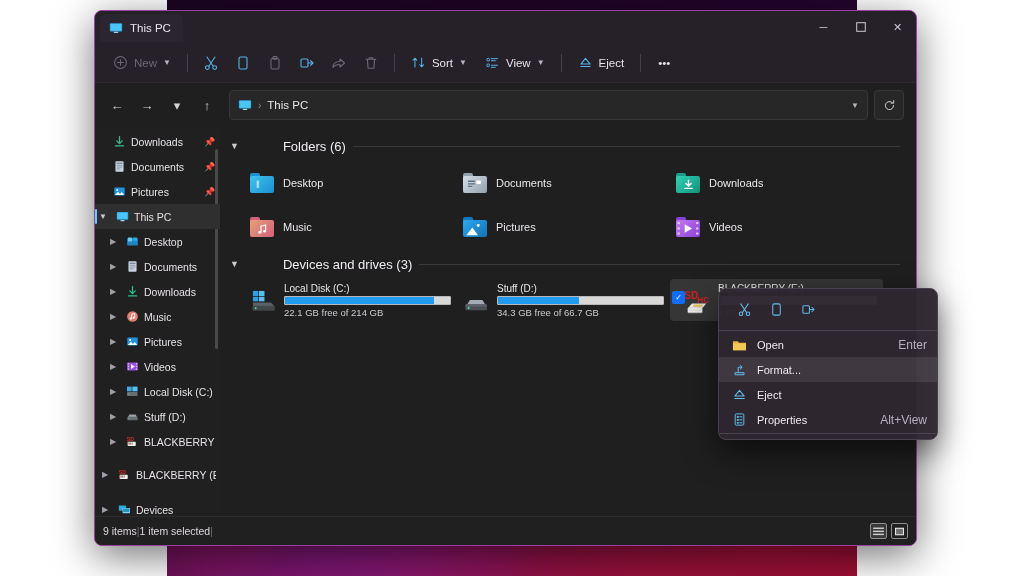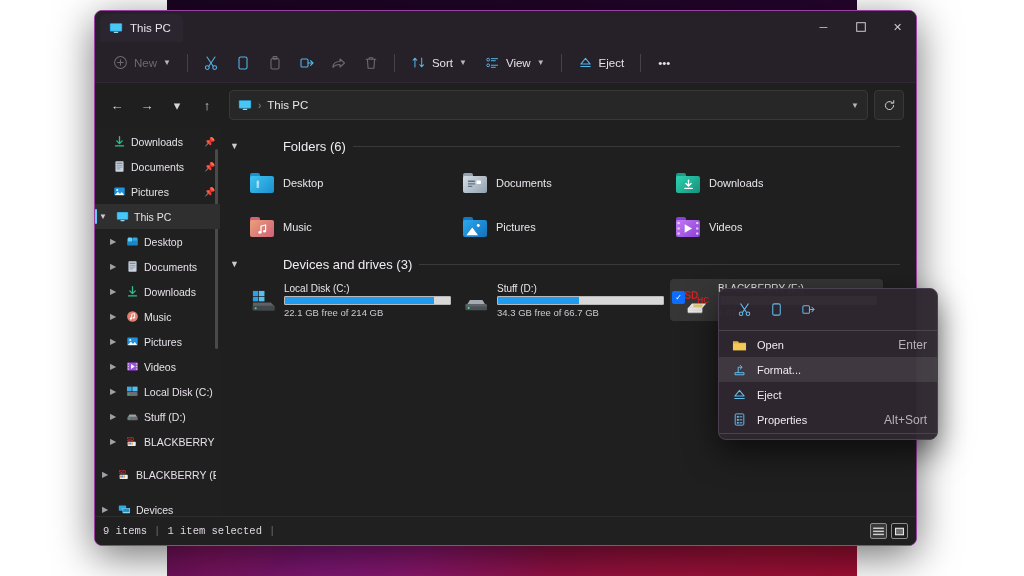--- a/index.html
+++ b/index.html
@@ -153,21 +153,21 @@
     position: absolute; left: 2px; top: 12px; width: 13px; height: 13px;
     background: #0d6efd; border-radius: 2px; color: #fff; font-size: 8px;
     display: flex; align-items: center; justify-content: center;
   }
 
   
   .statusbar {
     height: 26px; flex: 0 0 26px; background: #202020;
     border-top: 1px solid #2d2d2d;
     display: flex; align-items: center; padding: 14px 8px;
-    color: #ddd8df; font-size: 10.5px; gap: 7px; font-family: Liberation Mono, monospace;
+    color: #ddd8df; font-size: 10.5px; 
   }
   .statusbar .sep { color: #6f6a74; }
   .viewtoggles { margin-left: auto; display: flex; gap: 4px; }
   .vt { width: 17px; height: 16px; border: 1px solid #8e8e8e; border-radius: 2px; display:flex; align-items:center; justify-content:center; }
   .vt.active { background: #3a3a3a; }
 
   
   #ctxmenu {
     position: absolute; left: 718px; top: 288px; width: 220px;
     background: rgba(45,38,46,0.97);
@@ -812,19 +812,19 @@
             <rect x="3.4" y="2" width="9.2" height="12" rx="1.1" fill="none" stroke="#62bdec" stroke-width="1.05"></rect>
             <rect x="5.2" y="4.2" width="2" height="2" fill="#62bdec"></rect>
             <rect x="8" y="4.6" width="3" height="1.1" fill="#62bdec"></rect>
             <rect x="5.2" y="7.4" width="2" height="2" fill="#62bdec"></rect>
             <rect x="8" y="7.8" width="3" height="1.1" fill="#62bdec"></rect>
             <rect x="5.2" y="10.6" width="2" height="1.8" fill="#62bdec"></rect>
             <rect x="8" y="11" width="3" height="1.1" fill="#62bdec"></rect>
           </svg>
       </span>
       <span class="ctxlabel">Properties</span>
-      <span class="accel">Alt+Sort</span>
+      <span class="accel">Alt+View</span>
     </div>
 
     <div class="ctxsep"></div>
 
   </div>
 </div>
 
 </body></html>

